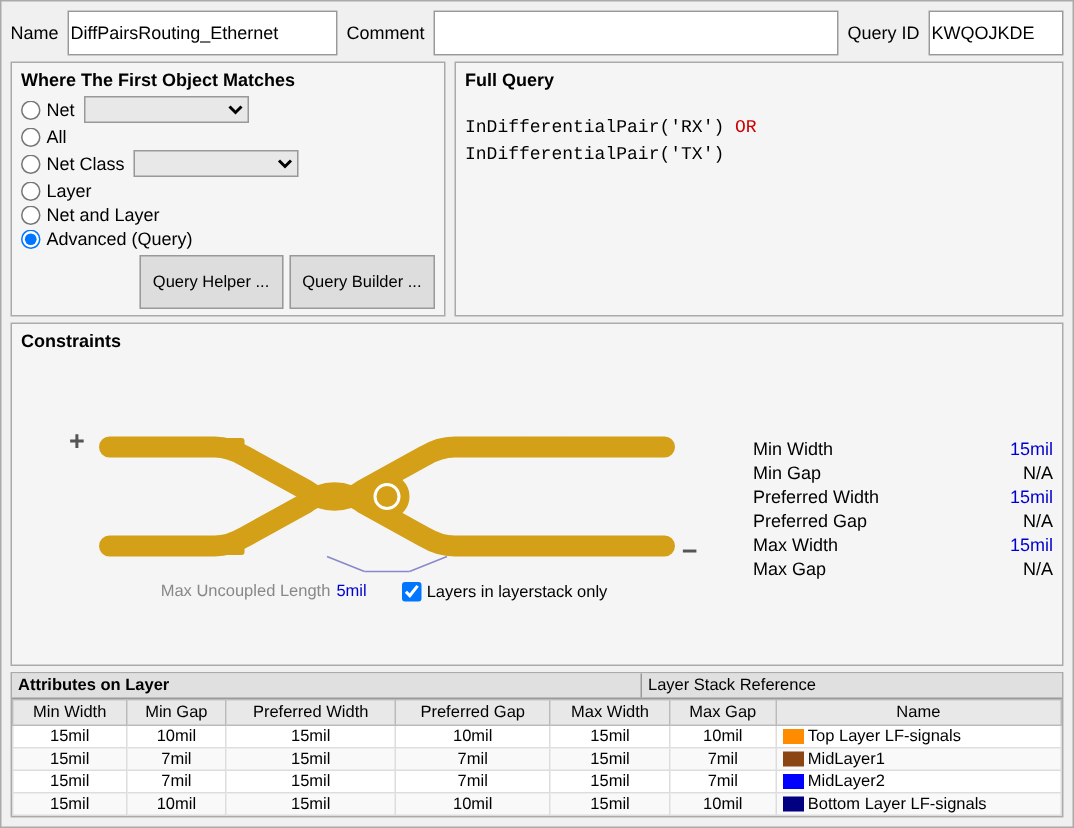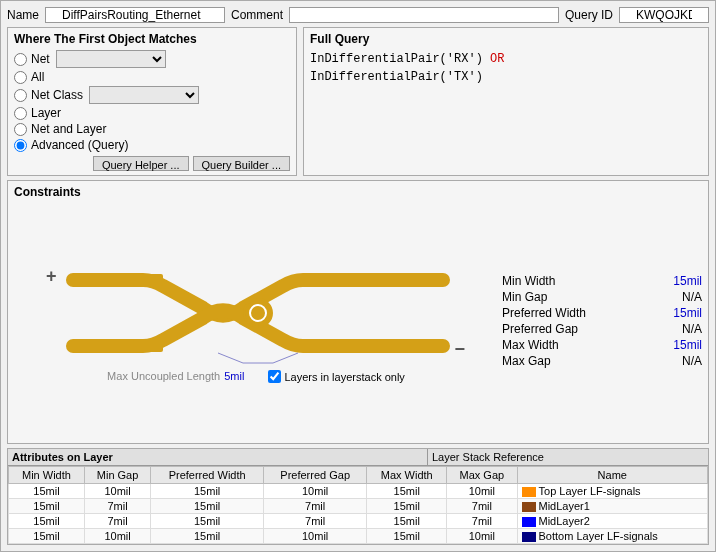--- a/index.html
+++ b/index.html
@@ -29,22 +29,22 @@
       flex-shrink: 0;
     }
     .top-row label {
       font-size: 12px;
       color: #000;
     }
     .top-row input[type="text"] {
       border: 1px solid #999;
       background: #fff;
       font-size: 12px;
-      padding: 1px 16px;
-      height: 16px;
+      padding: 1px 1px;
+      height: 30px;
     }
     .name-input { width: 180px; }
     .comment-input { width: 220px; flex: 1; }
     .uniqueid-input { width: 90px; }
 
     
     .middle-section {
       display: flex;
       gap: 6px;
       flex-shrink: 0;
@@ -94,34 +94,34 @@
       gap: 4px;
       margin-top: 4px;
       justify-content: flex-end;
     }
     .btn {
       background: #ddd;
       border: 1px solid #999;
       font-size: 11px;
       padding: 2px 8px;
       cursor: pointer;
-      height: 15px;
+      height: 36px;
     }
 
     
     .right-panel {
       border: 1px solid #aaa;
       background: #f5f5f5;
       padding: 4px 6px;
       flex: 1;
     }
     .right-panel .panel-title {
       font-size: 12px;
       font-weight: bold;
-      margin-bottom: 4px;
+      margin-bottom: 16px;
     }
     .query-text {
       font-family: Liberation Mono, monospace;
       font-size: 12px;
       line-height: 1.5;
     }
     .query-black { color: #000; }
     .query-red { color: #cc0000; }
 
     

